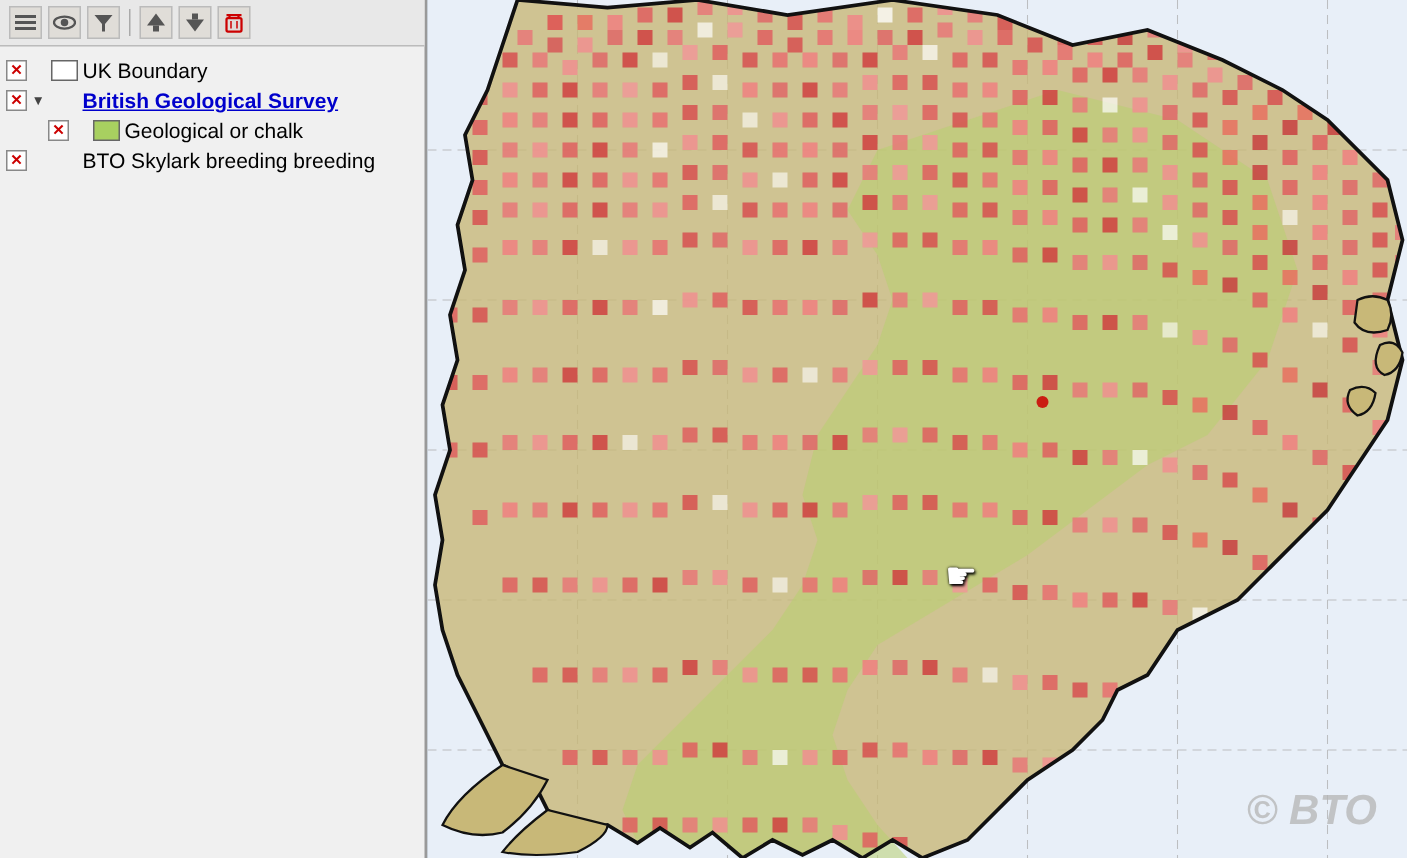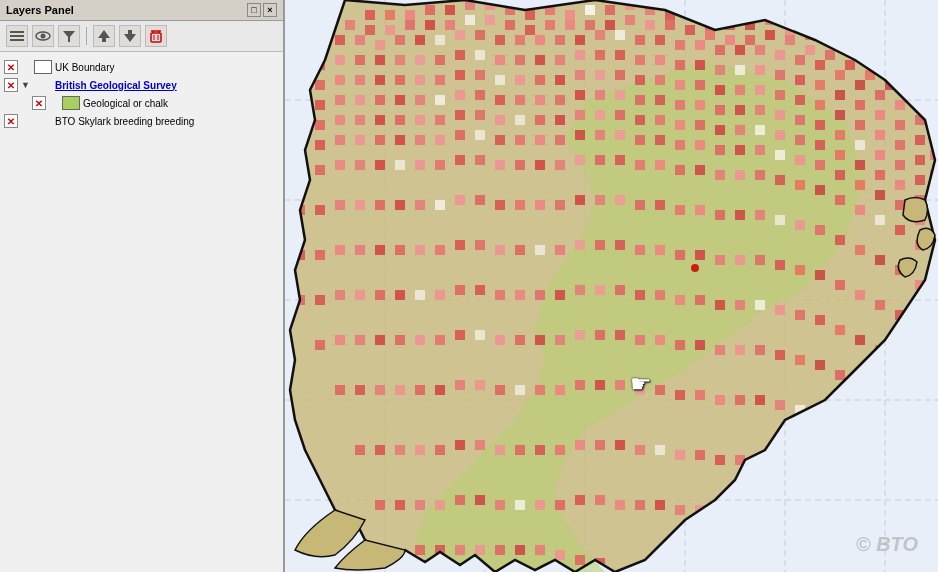--- a/index.html
+++ b/index.html
@@ -122,21 +122,21 @@
       border: 1px solid #666;
       background: white;
       flex-shrink: 0;
     }
 
     .layer-symbol.limestone {
       background: #a8d060;
     }
 
     .layer-label {
-      font-size: 10px;
+      font-size: 14px;
       color: #000;
     }
 
     .layer-label.link {
       text-decoration: underline;
       color: #0000cc;
       font-weight: bold;
     }
 
     
@@ -152,48 +152,41 @@
       width: 100%;
       height: 100%;
       position: absolute;
       top: 0; left: 0;
     }
 
     #copyright {
       position: absolute;
       bottom: 16px;
       right: 20px;
-      font-size: 20px;
+      font-size: 28px;
       font-weight: bold;
       color: rgba(180,180,180,0.75);
       font-style: italic;
     }
 
     #cursor-hand {
       position: absolute;
       top: 370px;
       left: 345px;
       font-size: 24px;
       pointer-events: none;
       color: white;
       text-shadow: 0 0 2px #000, 1px 1px 2px #000;
       transform: rotate(0deg);
     }
   </style>
 </head>
 <body>
 
 <div id="layers-panel">
-  <div id="panel-titlebar">
-    <span id="panel-title-text">Layers Panel</span>
-    <div class="title-buttons">
-      <div class="title-btn">□</div>
-      <div class="title-btn">×</div>
-    </div>
-  </div>
 
   <div id="panel-toolbar">
     <div class="toolbar-icon" title="Add Layer">
       <svg width="16" height="16" viewBox="0 0 16 16">
         <rect x="1" y="3" width="14" height="2" fill="#555"></rect>
         <rect x="1" y="7" width="14" height="2" fill="#555"></rect>
         <rect x="1" y="11" width="14" height="2" fill="#555"></rect>
       </svg>
     </div>
     <div class="toolbar-icon" title="Toggle Visibility">

